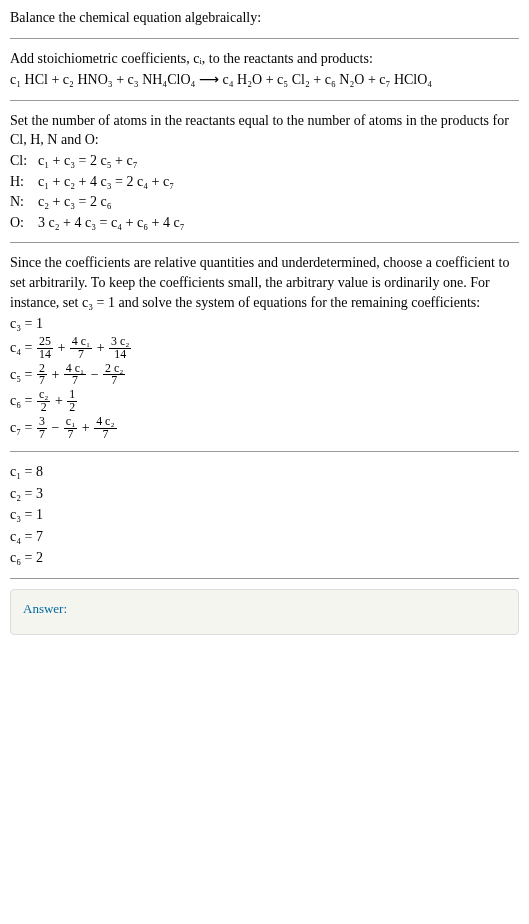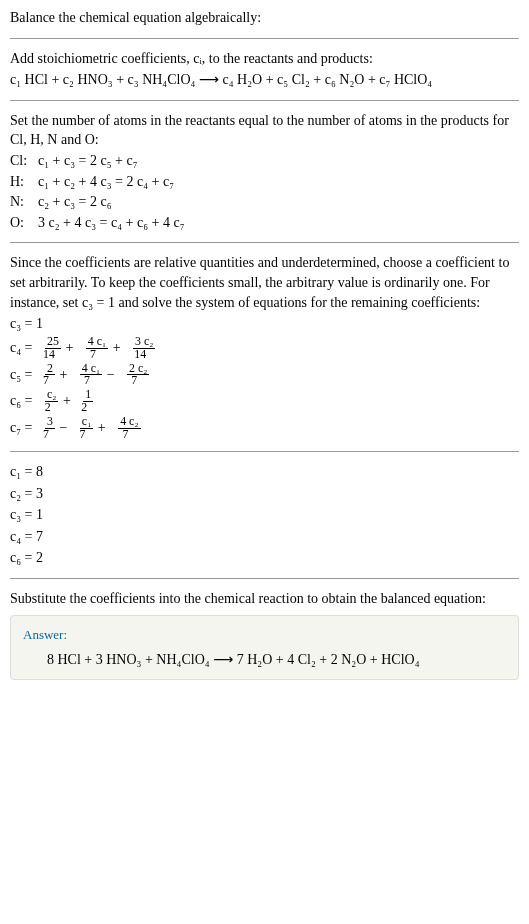--- a/index.html
+++ b/index.html
@@ -32,21 +32,20 @@
       vertical-align: middle;
       text-align: center;
       font-size: 0.85em;
       line-height: 1;
       margin: 0 1px;
     }
     .frac .num {
       display: block;
       border-bottom: 1px solid #000;
       padding: 0 2px;
-      margin-left: 8px;
     }
     .frac .den {
       display: block;
       padding: 0 2px;
       font-family: Liberation Serif, serif;
     }
     .row {
       display: flex;
       align-items: center;
       margin: 1px 0;
@@ -131,18 +130,16 @@
   <div class="eq-line">c₁ = 8</div>
   <div class="eq-line">c₂ = 3</div>
   <div class="eq-line">c₃ = 1</div>
   <div class="eq-line">c₄ = 7</div>
   <div class="eq-line">c₆ = 2</div>
 </div>
 
 <hr>
 
 <div class="section">
-  <div>Substitute the coefficients into the chemical reaction to obtain the balanced equation:</div>
   <div class="answer-box">
     <div class="answer-label">Answer:</div>
-    <div class="answer-eq">8 HCl + 3 HNO₃ + NH₄ClO₄  ⟶  7 H₂O + 4 Cl₂ + 2 N₂O + HClO₄</div>
   </div>
 </div>
 
 </body></html>

